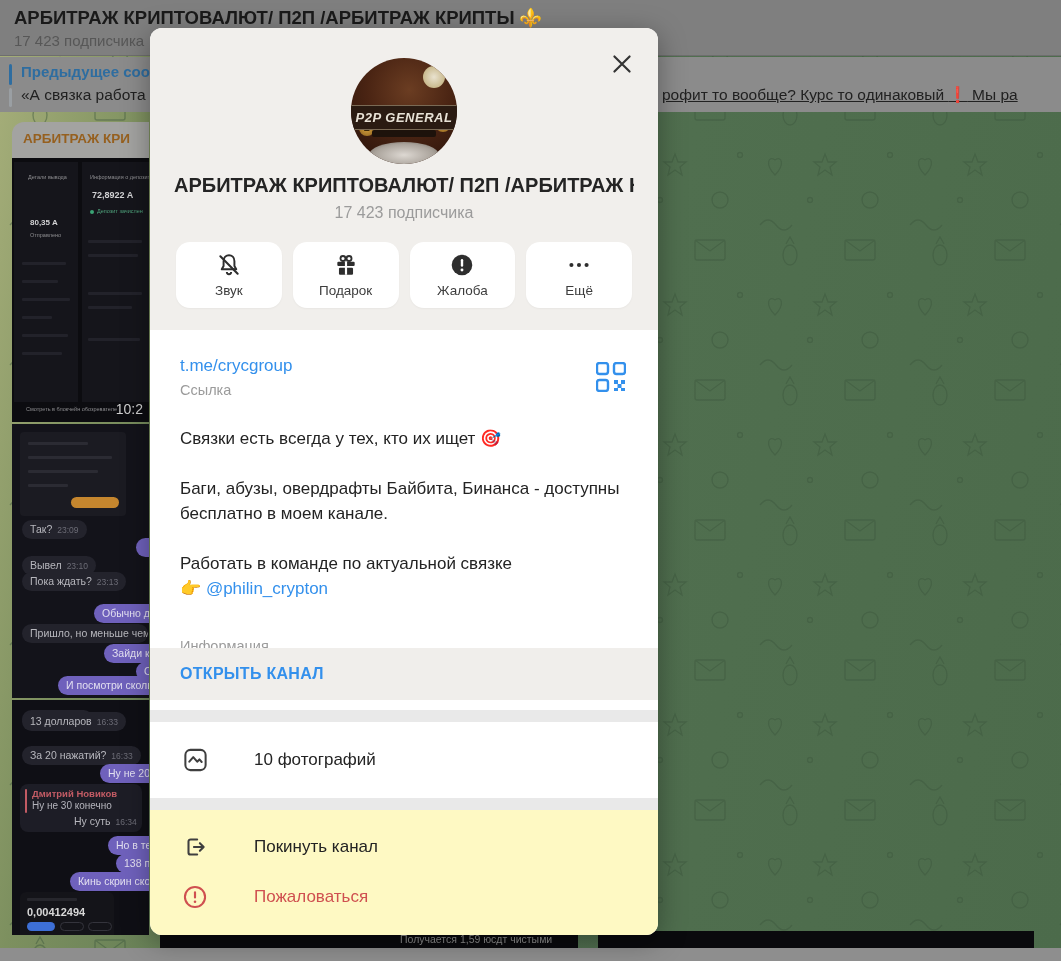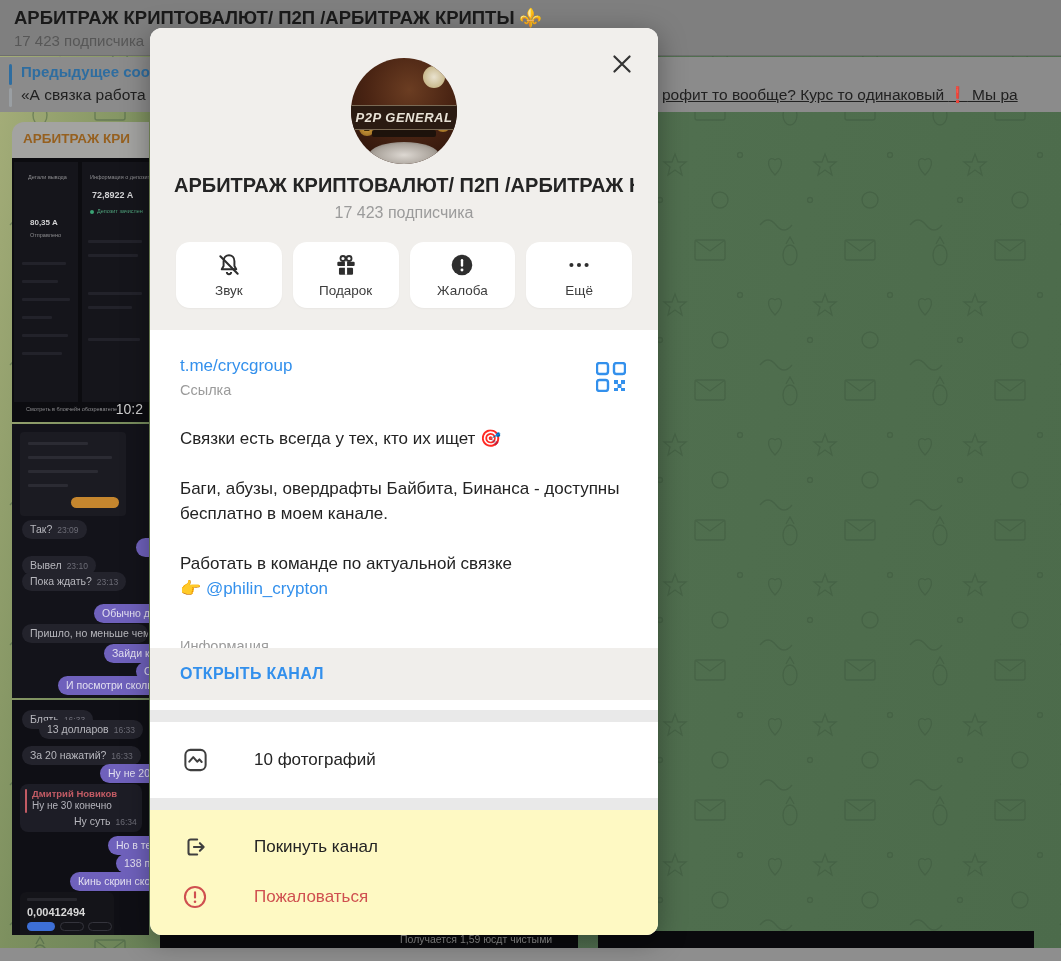--- a/index.html
+++ b/index.html
@@ -183,21 +183,21 @@
       <div class="bub in" style="left:10px;top:148px;"><span>Пока ждать?</span><span class="btime">23:13</span></div>
       <div class="bub out" style="left:82px;top:180px;width:120px;"><span>Обычно до 10 м</span></div>
       <div class="bub in" style="left:10px;top:200px;width:126px;"><span>Пришло, но меньше чем было</span></div>
       <div class="bub out" style="left:92px;top:220px;width:110px;"><span>Зайди коше</span></div>
       <div class="bub out" style="left:124px;top:238px;width:40px;"><span>С</span></div>
       <div class="bub out" style="left:46px;top:252px;width:160px;"><span>И посмотри сколько приш</span></div>
     </div>
 
     <div class="photo ph3">
       <div class="bub in" style="left:10px;top:10px;"><span>Блять</span><span class="btime">16:33</span></div>
-      <div class="bub in" style="left:10px;top:20px;margin-left:17px;"><span>13 долларов</span><span class="btime">16:33</span></div>
+      <div class="bub in" style="left:10px;top:12px;"><span>13 долларов</span><span class="btime">16:33</span></div>
       <div class="bub in" style="left:10px;top:46px;"><span>За 20 нажатий?</span><span class="btime">16:33</span></div>
       <div class="bub out" style="left:88px;top:64px;width:110px;"><span>Ну не 20 кон</span></div>
       <div class="quote">
         <div class="qbar"></div>
         <div class="qname">Дмитрий Новиков</div>
         <div class="qtext">Ну не 30 конечно</div>
         <div class="qmsg"><span>Ну суть</span><span class="btime">16:34</span></div>
       </div>
       <div class="bub out" style="left:96px;top:136px;width:100px;"><span>Но в теори</span></div>
       <div class="bub out" style="left:104px;top:154px;width:100px;"><span>138 профи</span></div>

